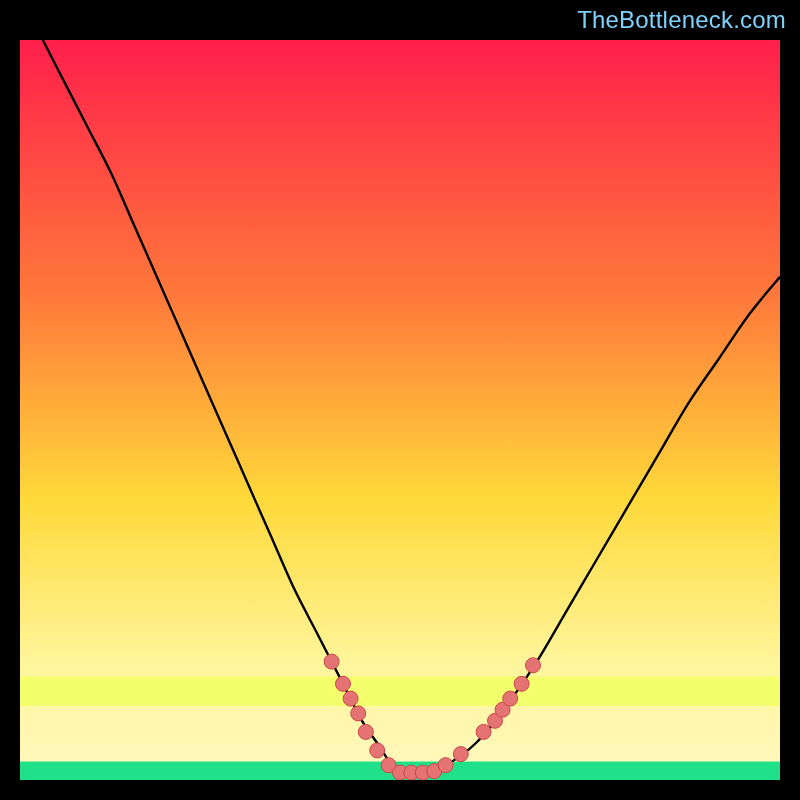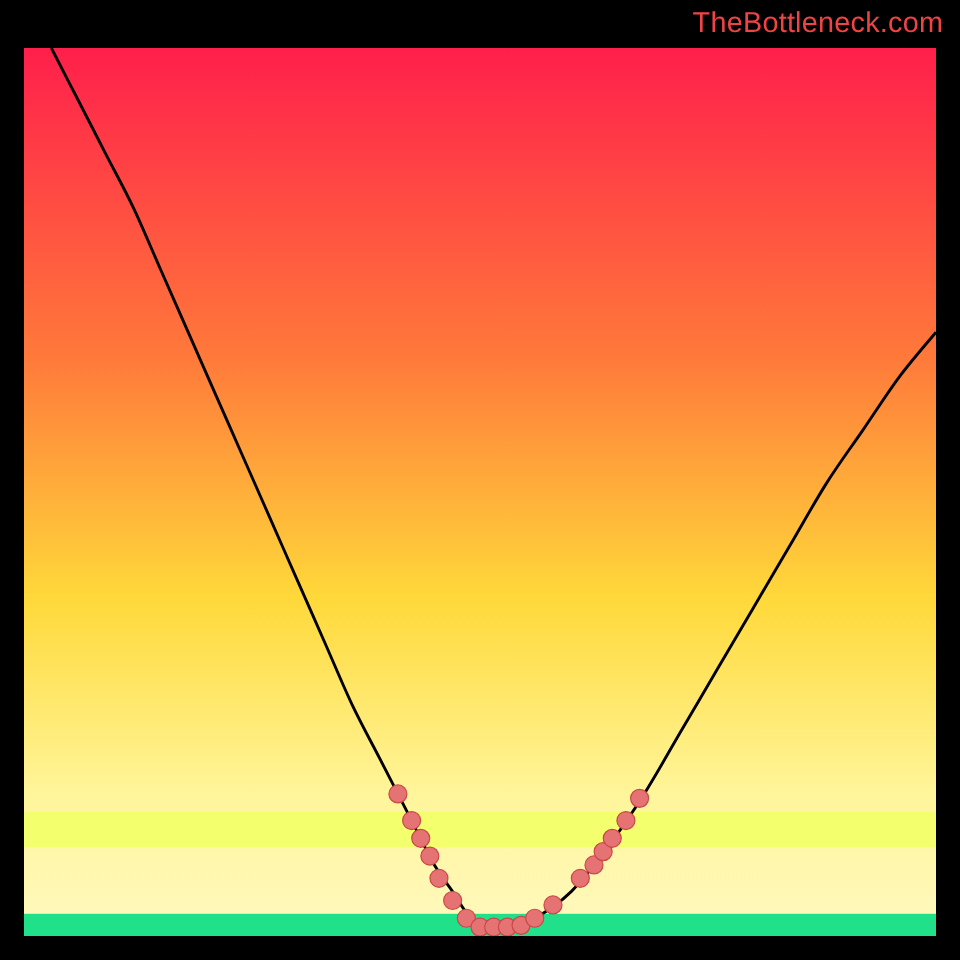--- a/index.html
+++ b/index.html
@@ -23,21 +23,21 @@
     position: absolute;
     left: 0;
     top: 0;
     width: 760px;
     height: 740px;
   }
   .watermark {
     position: absolute;
     top: 6px;
     right: 14px;
-    color: #ef4444;
+    color: #7dd3fc;
     font-size: 24px;
     font-weight: 500;
     letter-spacing: 0.2px;
   }
   svg { display: block; }
 </style>
 </head>
 <body>
 
 <div class="watermark">TheBottleneck.com</div>

